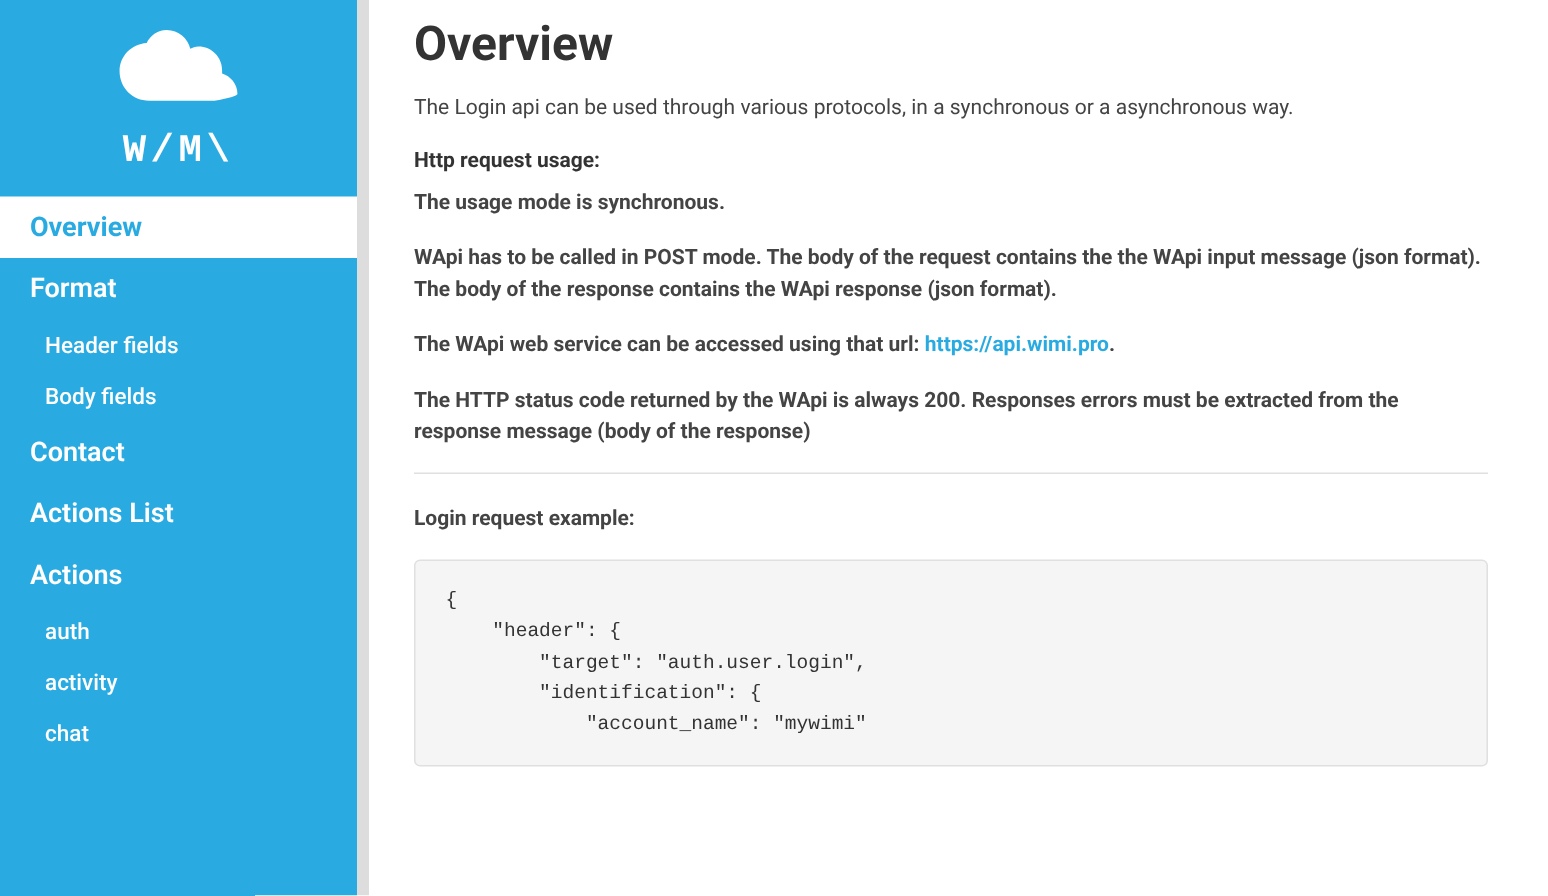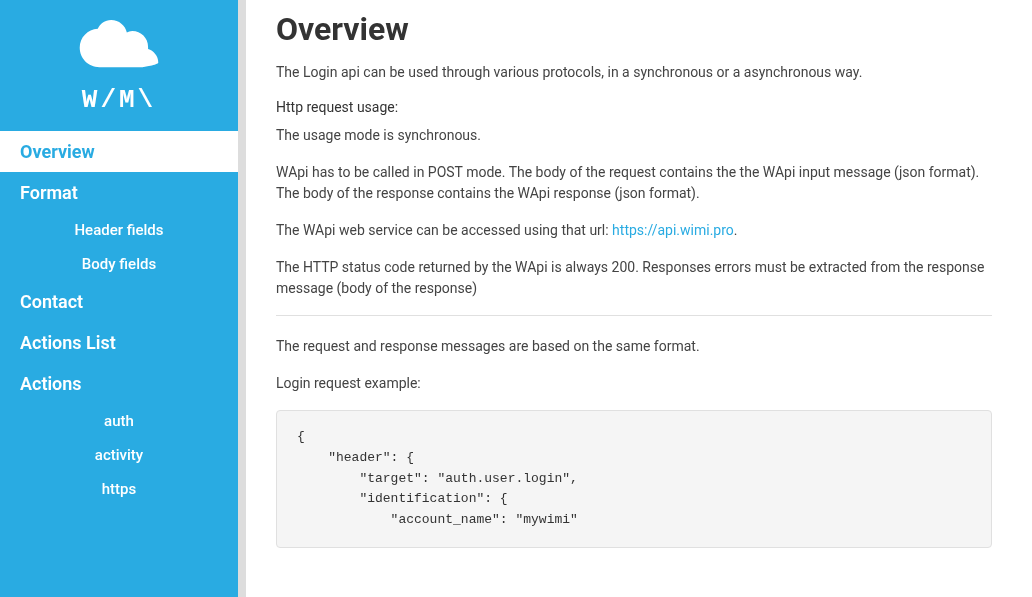--- a/index.html
+++ b/index.html
@@ -55,21 +55,20 @@
     }
     .nav-item.active a, .nav-item.active span {
       background: white;
       color: #29abe2;
       font-weight: 700;
     }
     .nav-subitem a, .nav-subitem span {
       font-size: 15px;
       font-weight: 500;
       padding: 8px 30px;
-      text-align: center;
     }
     .nav-subitem a { color: white; }
 
     
     #sidebar::-webkit-scrollbar { width: 4px; }
     #sidebar::-webkit-scrollbar-thumb { background: rgba(255,255,255,0.4); }
 
     
     #divider {
       width: 8px;
@@ -96,29 +95,30 @@
       margin-bottom: 14px;
     }
     .intro-text {
       font-size: 14px;
       color: #444;
       margin-bottom: 16px;
       line-height: 1.5;
     }
     .section-label {
       font-size: 14px;
-      font-weight: 400;
+      font-weight: 700;
       color: #333;
       margin-bottom: 10px;
     }
     .body-text {
       font-size: 14px;
       color: #444;
       margin-bottom: 16px;
       line-height: 1.5;
+      font-weight: bold;
     }
     a.link { color: #29abe2; text-decoration: none; }
 
     hr.section-divider {
       border: none;
       border-top: 1px solid #e0e0e0;
       margin: 10px 0 20px 0;
     }
     h2.section-title {
       font-size: 26px;
@@ -181,21 +181,21 @@
     <li class="nav-item">
       <a href="#">Actions</a>
     </li>
     <li class="nav-item nav-subitem">
       <a href="#">auth</a>
     </li>
     <li class="nav-item nav-subitem">
       <a href="#">activity</a>
     </li>
     <li class="nav-item nav-subitem">
-      <a href="#">https</a>
+      <a href="#">chat</a>
     </li>
   </ul>
 </div>
 
 <div id="divider"></div>
 
 <div id="main">
   <h1 class="page-title">Overview</h1>
   <p class="intro-text">The Login api can be used through various protocols, in a synchronous or a asynchronous way.</p>
 
@@ -207,21 +207,20 @@
 
   <p class="body-text">
     <span>The WApi web service can be accessed using that url: </span><a class="link" href="#">https://api.wimi.pro</a><span>.</span>
   </p>
 
   <p class="body-text">The HTTP status code returned by the WApi is always 200. Responses errors must be extracted from the response message (body of the response)</p>
 
   <hr class="section-divider">
 
 
-  <p class="body-text">The request and response messages are based on the same format.</p>
 
   <p class="body-text">Login request example:</p>
 
   <div class="code-block">{
     "header": {
         "target": "auth.user.login",
         "identification": {
             "account_name": "mywimi"</div>
 </div>
 

